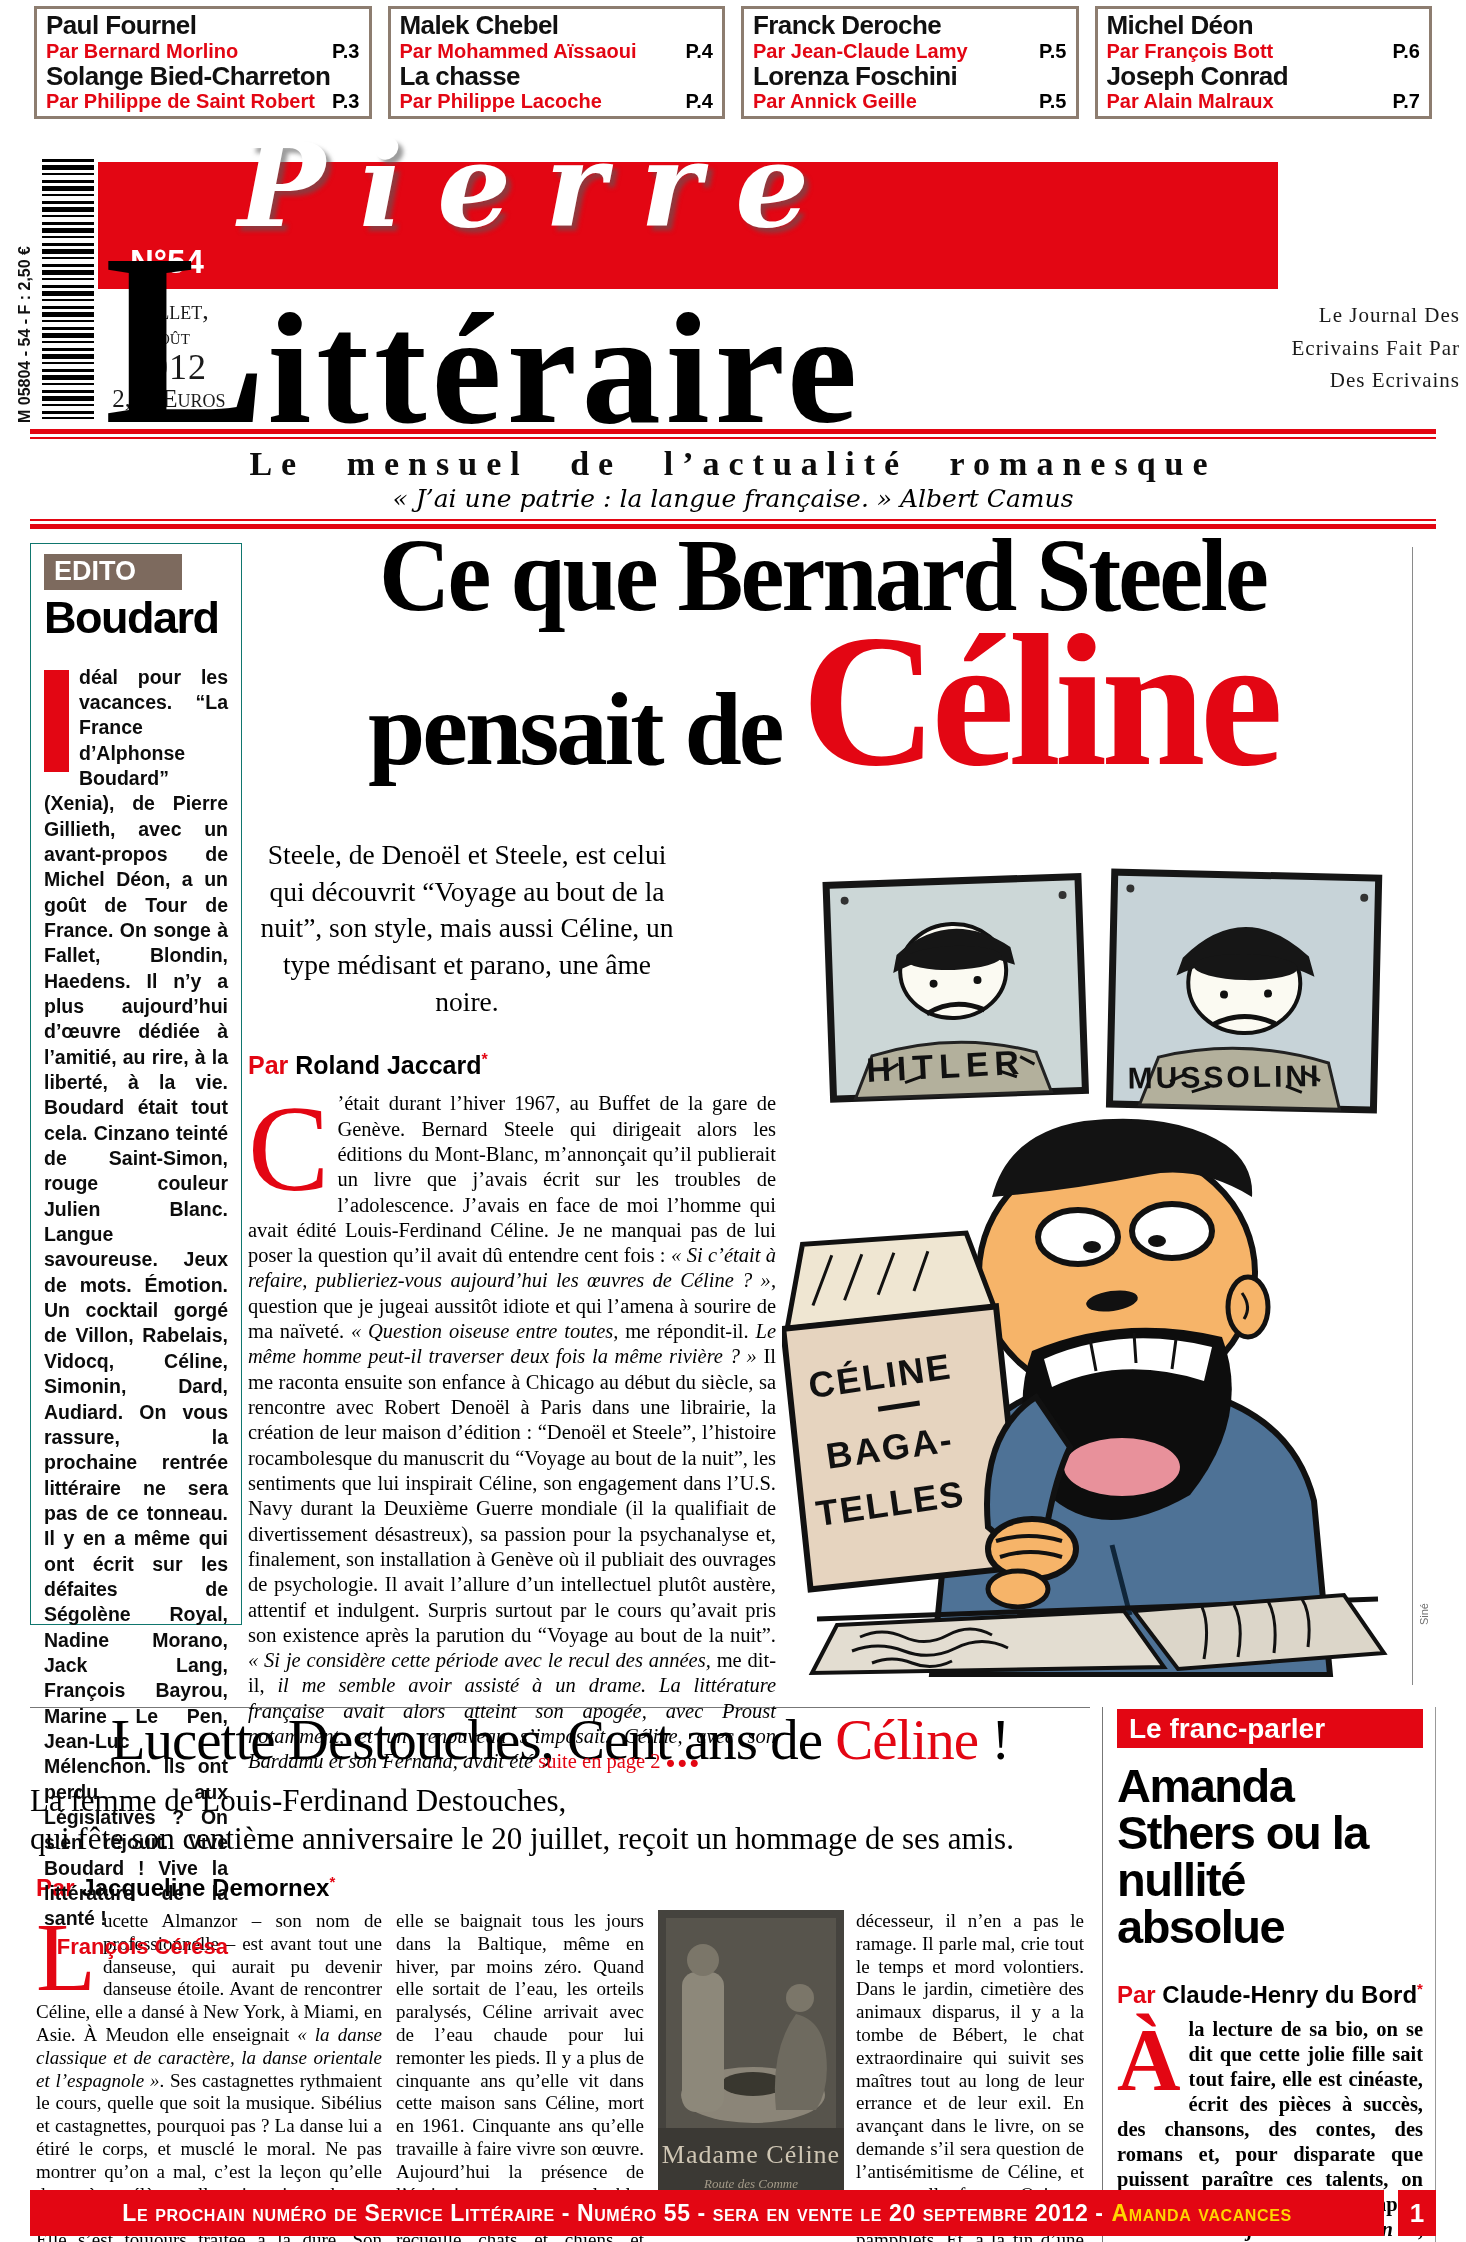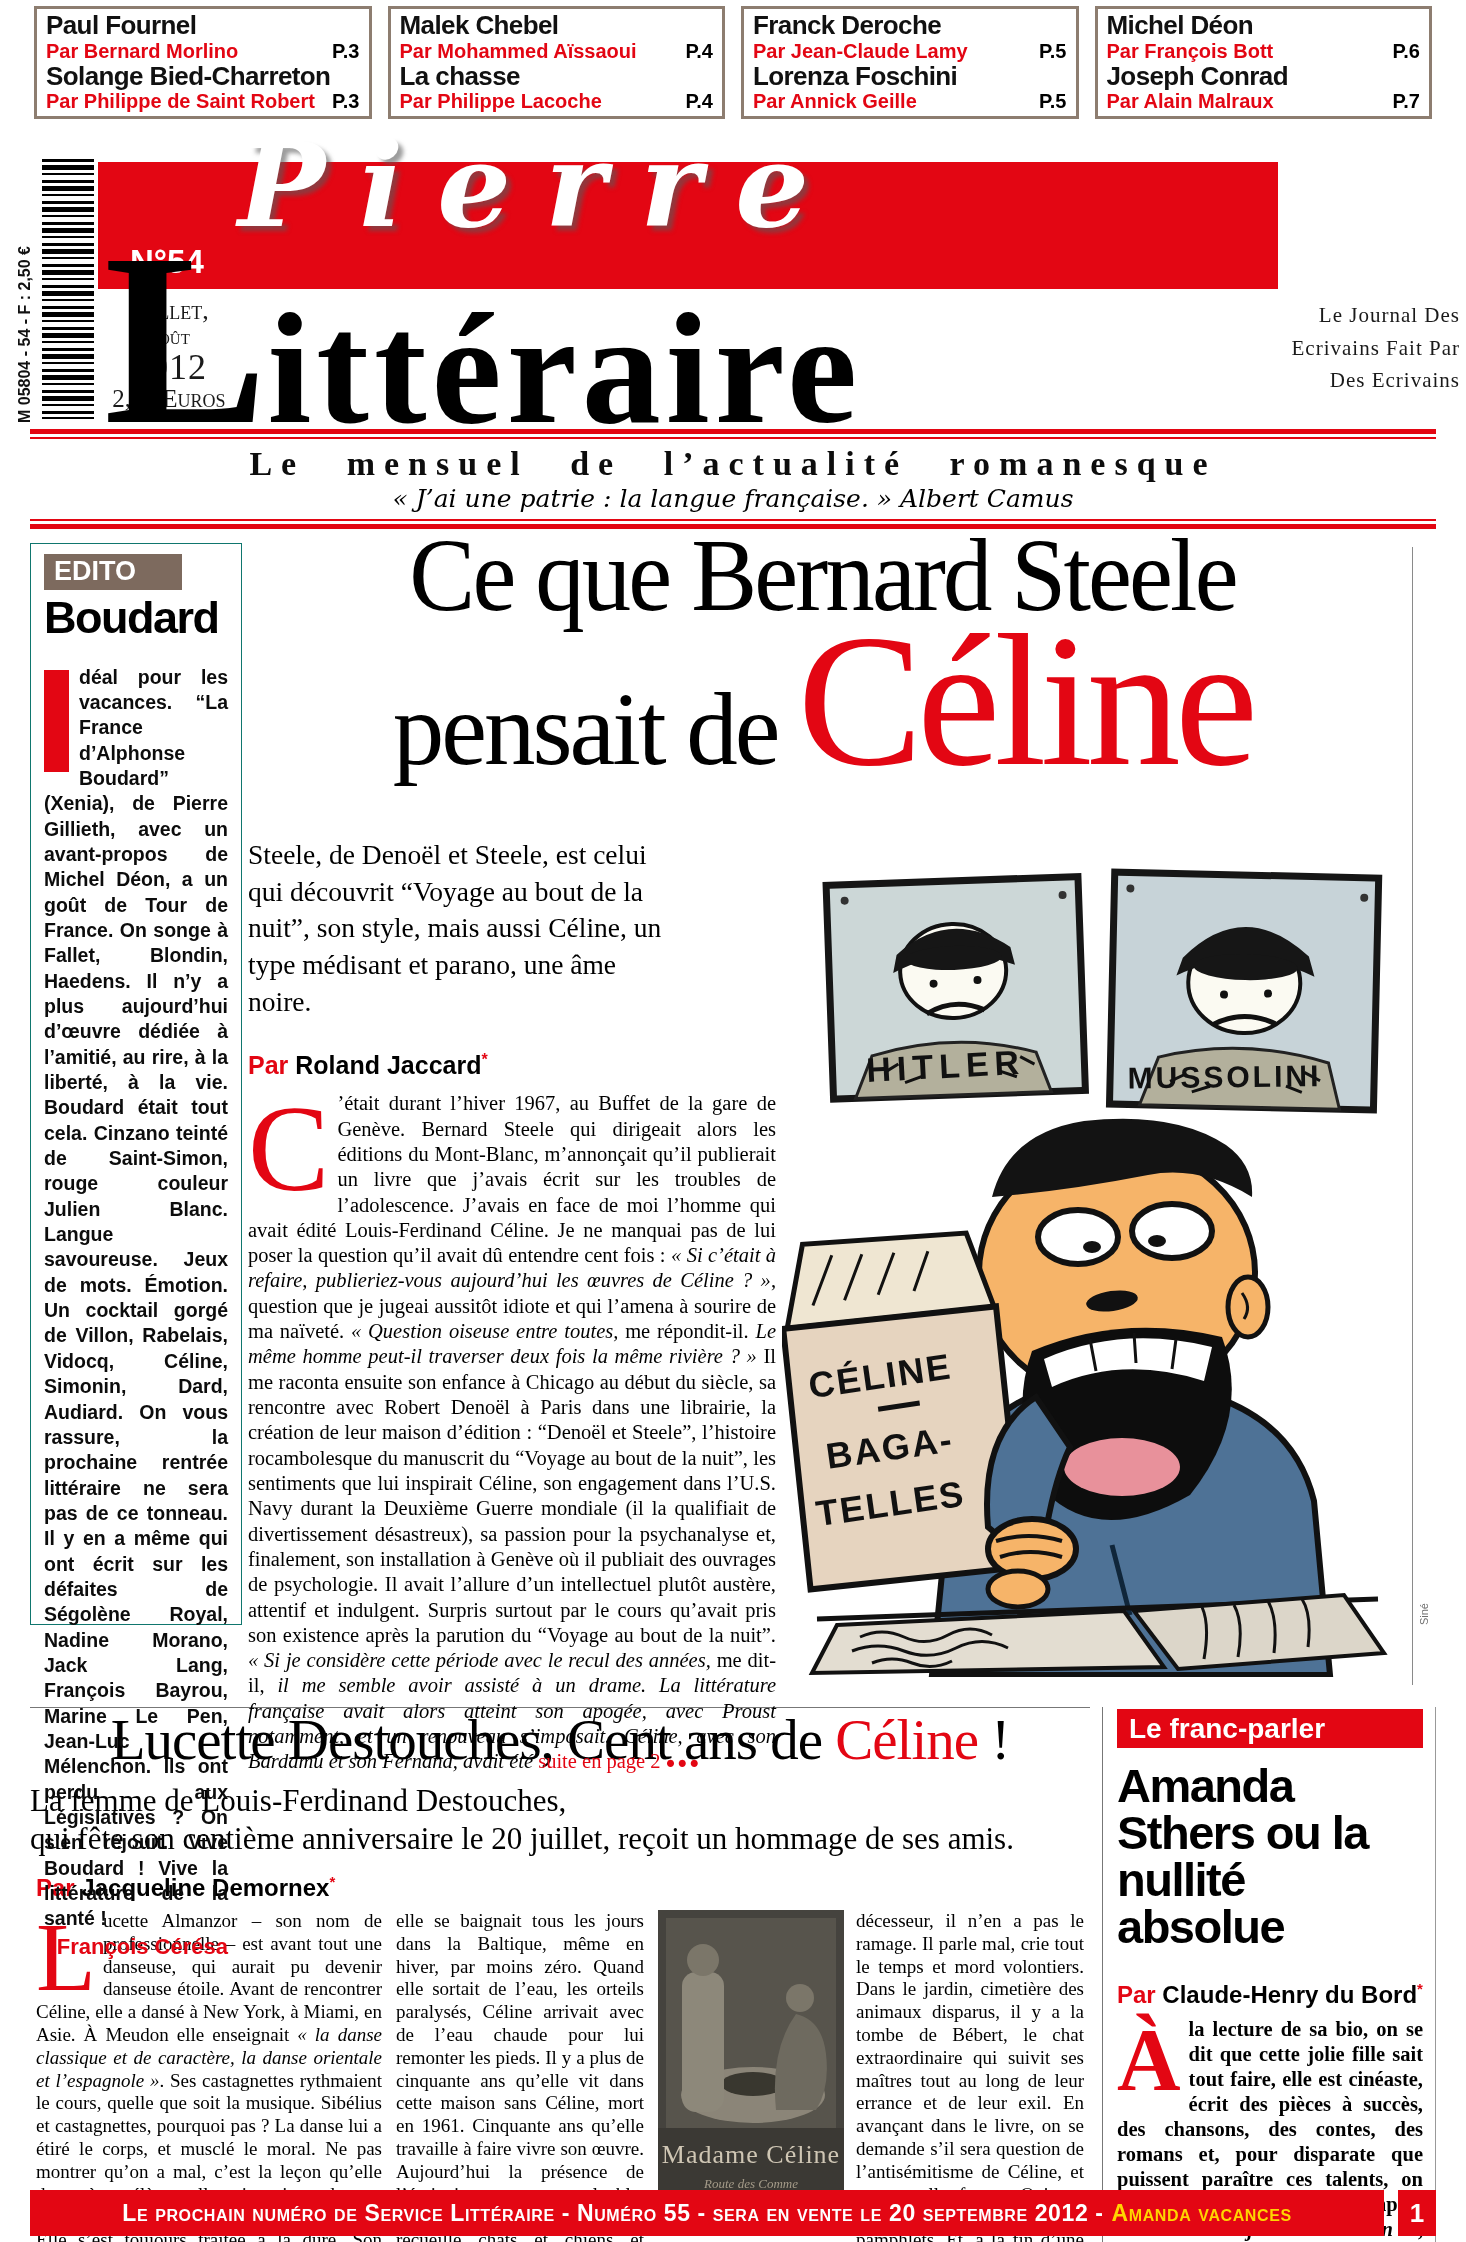--- a/index.html
+++ b/index.html
@@ -47,26 +47,26 @@
   .main { position:relative; margin:6px 30px 0; height:1168px; }
   .edito-box { position:absolute; left:0; top:8px; width:212px; height:1082px;
     border:1px solid #0f766e; padding:10px 13px; box-sizing:border-box; }
   .edito-label { background:#7d6a5e; color:#fff; font:700 27px/1.25 "Liberation Sans", sans-serif;
     padding:1px 10px; display:block; width:118px; box-sizing:content-box; }
   .edito-title { font:700 45px/1.1 "Liberation Sans", sans-serif; letter-spacing:-1.5px; margin:3px 0 22px; }
   .edito-body { font:700 19.5px/1.3 "Liberation Sans", sans-serif; text-align:justify; color:#0c0c0c; }
   .edito-drop { float:left; width:25px; height:102px; background:#e30613; margin:5px 10px 2px 0; }
   .edito-sig { text-align:right; color:#e30613; font:700 22px "Liberation Sans", sans-serif; margin-top:2px; }
   .headline { position:absolute; left:210px; top:-12px; width:1165px; text-align:center;
-    font-family:"Liberation Serif", serif; font-weight:400; }
+    font-family:"Liberation Serif", serif; font-weight:700; }
   .headline-l1 { font-size:103px; line-height:1.02; letter-spacing:-3px; transform:scaleX(.96); transform-origin:50% 0; }
   .headline-l2 { display:flex; align-items:baseline; justify-content:center; gap:20px; margin-top:-16px; }
   .hl2-black { font-size:103px; letter-spacing:-3px; }
   .hl2-red { font-size:188px; color:#e30613; letter-spacing:-6px; line-height:.95; }
-  .standfirst { position:absolute; left:218px; top:302px; width:438px; font:27.5px/1.33 "Liberation Serif", serif; }
+  .standfirst { position:absolute; left:218px; top:302px; width:438px; font:27.5px/1.33 "Liberation Serif", serif;text-align:center; }
   .byline { position:absolute; left:218px; top:516px; font:700 25px "Liberation Sans", sans-serif; }
   .byline .par { color:#e30613; }
   .byline .ast { color:#e30613; font-size:16px; vertical-align:super; }
   .article-body { position:absolute; left:218px; top:556px; width:528px;
     font:20.5px/1.235 "Liberation Serif", serif; text-align:justify; }
   .article-drop { float:left; font:400 122px/0.82 "Liberation Serif", serif; color:#e30613; margin:8px 8px 0 0; }
   .seg-i { font-style:italic; }
   .seg-r { color:#e30613; }
   .seg-d { color:#e30613; font-size:.8em; letter-spacing:2px; }
   .cartoon { position:absolute; left:752px; top:310px; width:620px; height:832px; }

